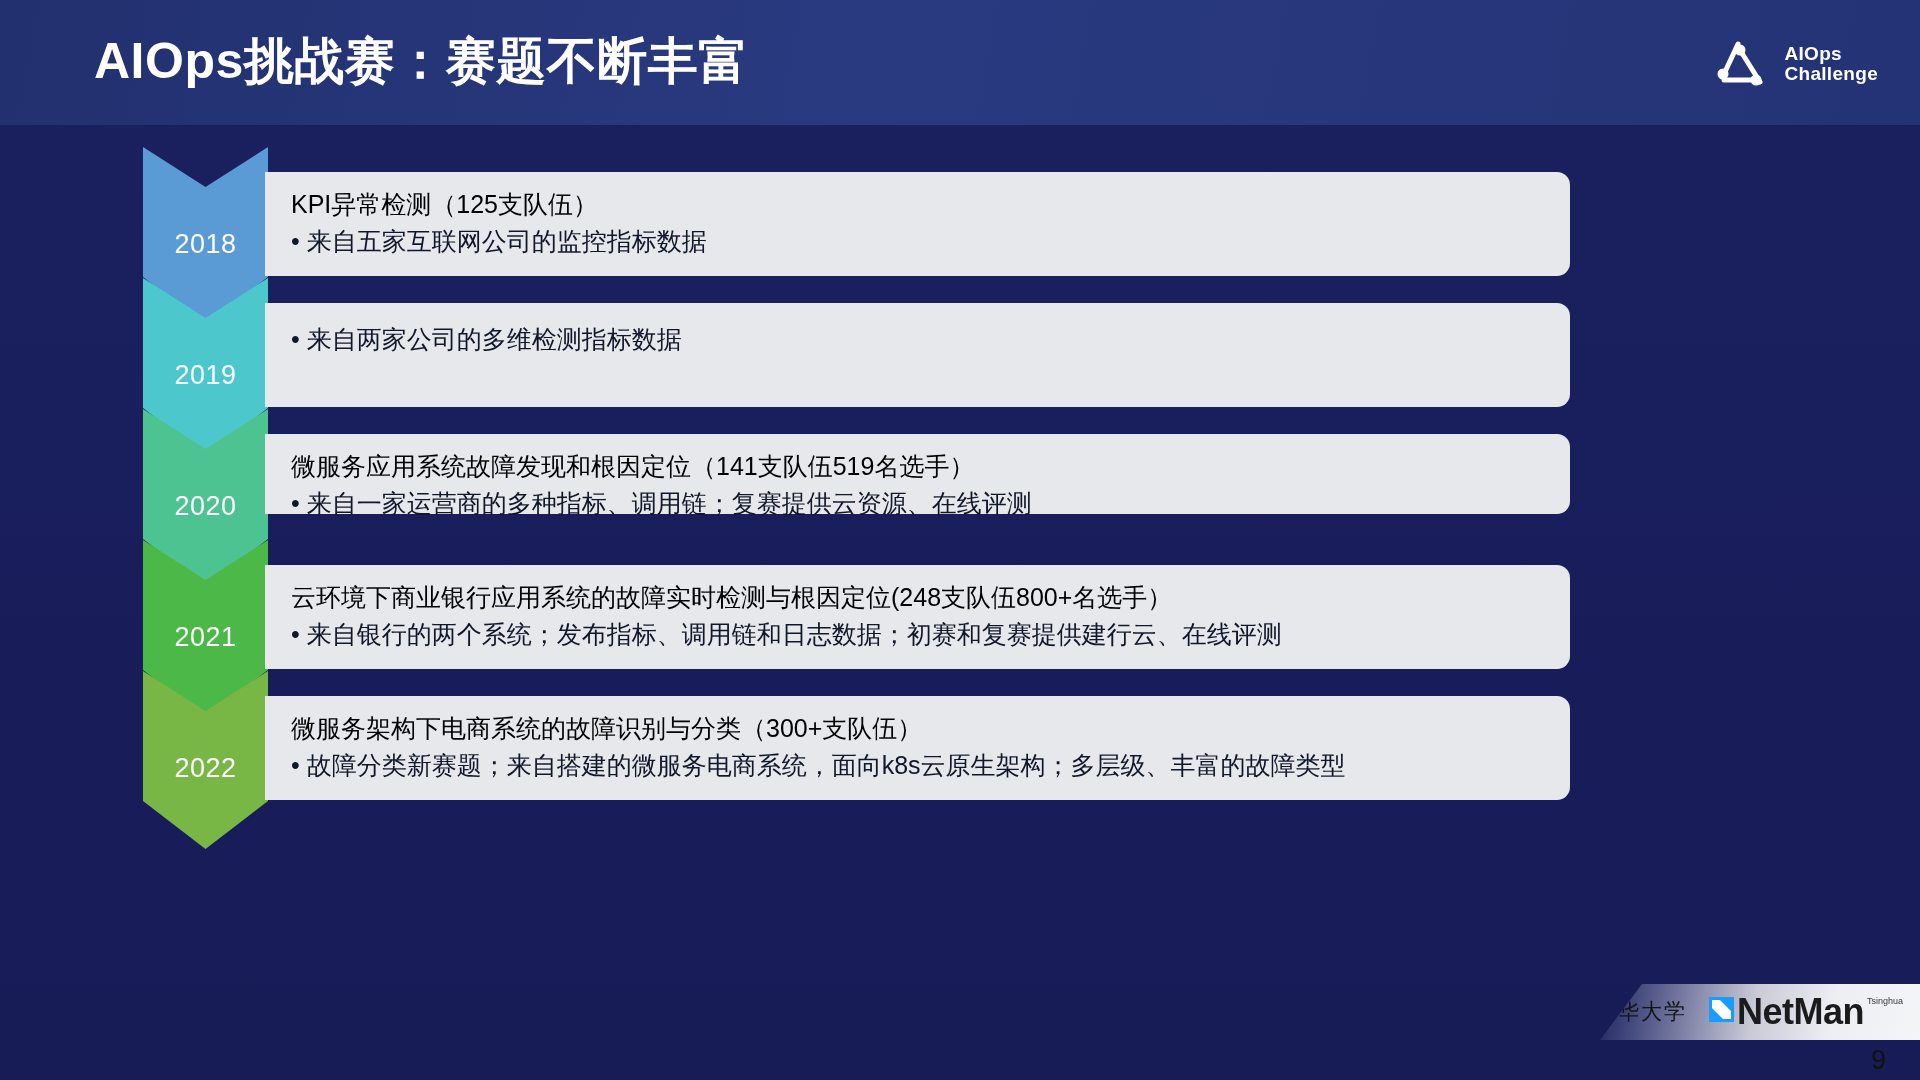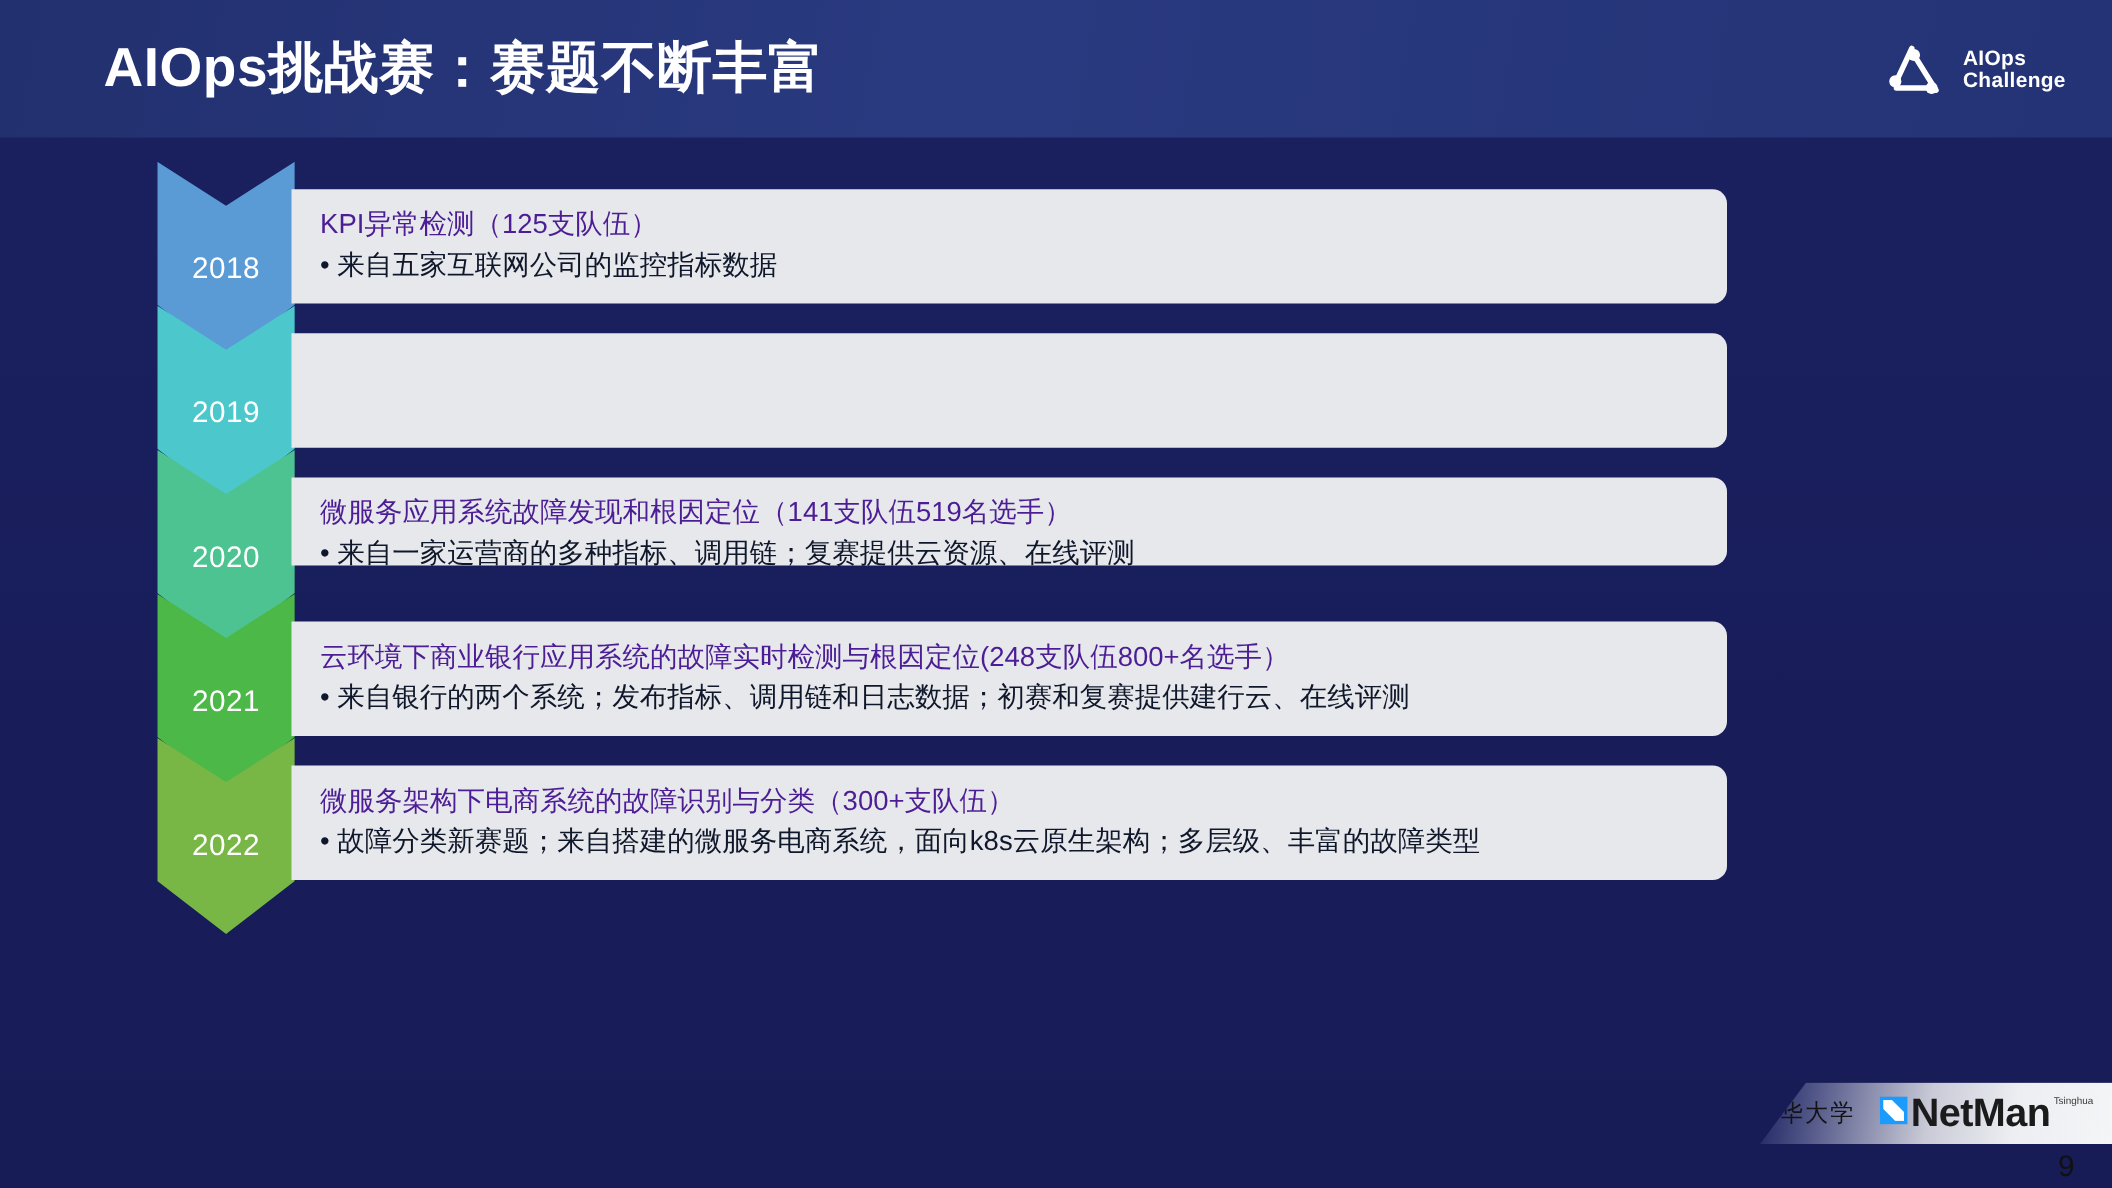--- a/index.html
+++ b/index.html
@@ -93,21 +93,21 @@
   }
   .panel {
     position: absolute;
     background: #e7e8ec;
     border-radius: 0 13px 13px 0;
     box-sizing: border-box;
     padding: 16px 26px 14px 26px;
   }
   .panel-title {
     font-size: 25px;
-    color: #4c1d95;
+    color: #000000;
     line-height: 1.30;
     white-space: nowrap;
   }
   .panel-bullet {
     font-size: 25px;
     color: #0f172a;
     line-height: 1.30;
     white-space: nowrap;
     margin-top: 4px;
   }
@@ -218,20 +218,21 @@
           <div class="panel-title">KPI异常检测（125支队伍）</div>
           <div class="panel-bullet">• 来自五家互联网公司的监控指标数据</div>
         </div>
       </div>
       <div class="tl-row" style="top: 153px; width: 1430px; height: 178px;">
         <svg class="chev" viewBox="0 0 125 178" width="125" height="178">
           <polygon points="0,0 62.5,40 125,0 125,130 62.5,178 0,130" fill="#4cc8cd"></polygon>
         </svg>
         <div class="chev-label" style="top: 82px;">2019</div>
         <div class="panel" style="left: 122px; top: 25px; width: 1305px; height: 104px;">
+          <div class="panel-bullet">• 来自两家公司的多维检测指标数据</div>
         </div>
       </div>
       <div class="tl-row" style="top: 284px; width: 1430px; height: 178px;">
         <svg class="chev" viewBox="0 0 125 178" width="125" height="178">
           <polygon points="0,0 62.5,40 125,0 125,130 62.5,178 0,130" fill="#4dc391"></polygon>
         </svg>
         <div class="chev-label" style="top: 82px;">2020</div>
         <div class="panel" style="left: 122px; top: 25px; width: 1305px; height: 80px;">
           <div class="panel-title">微服务应用系统故障发现和根因定位（141支队伍519名选手）</div>
           <div class="panel-bullet">• 来自一家运营商的多种指标、调用链；复赛提供云资源、在线评测</div>

